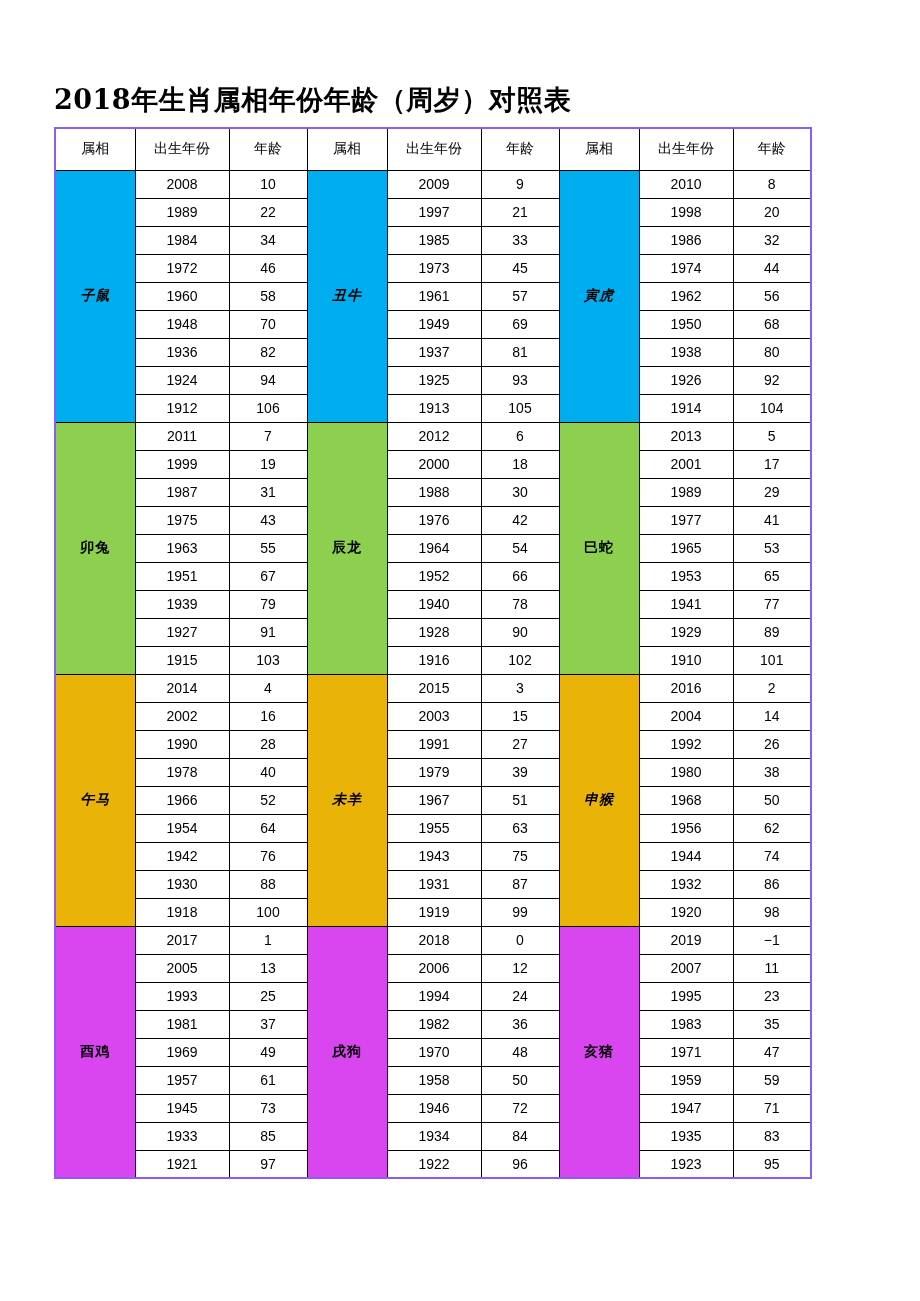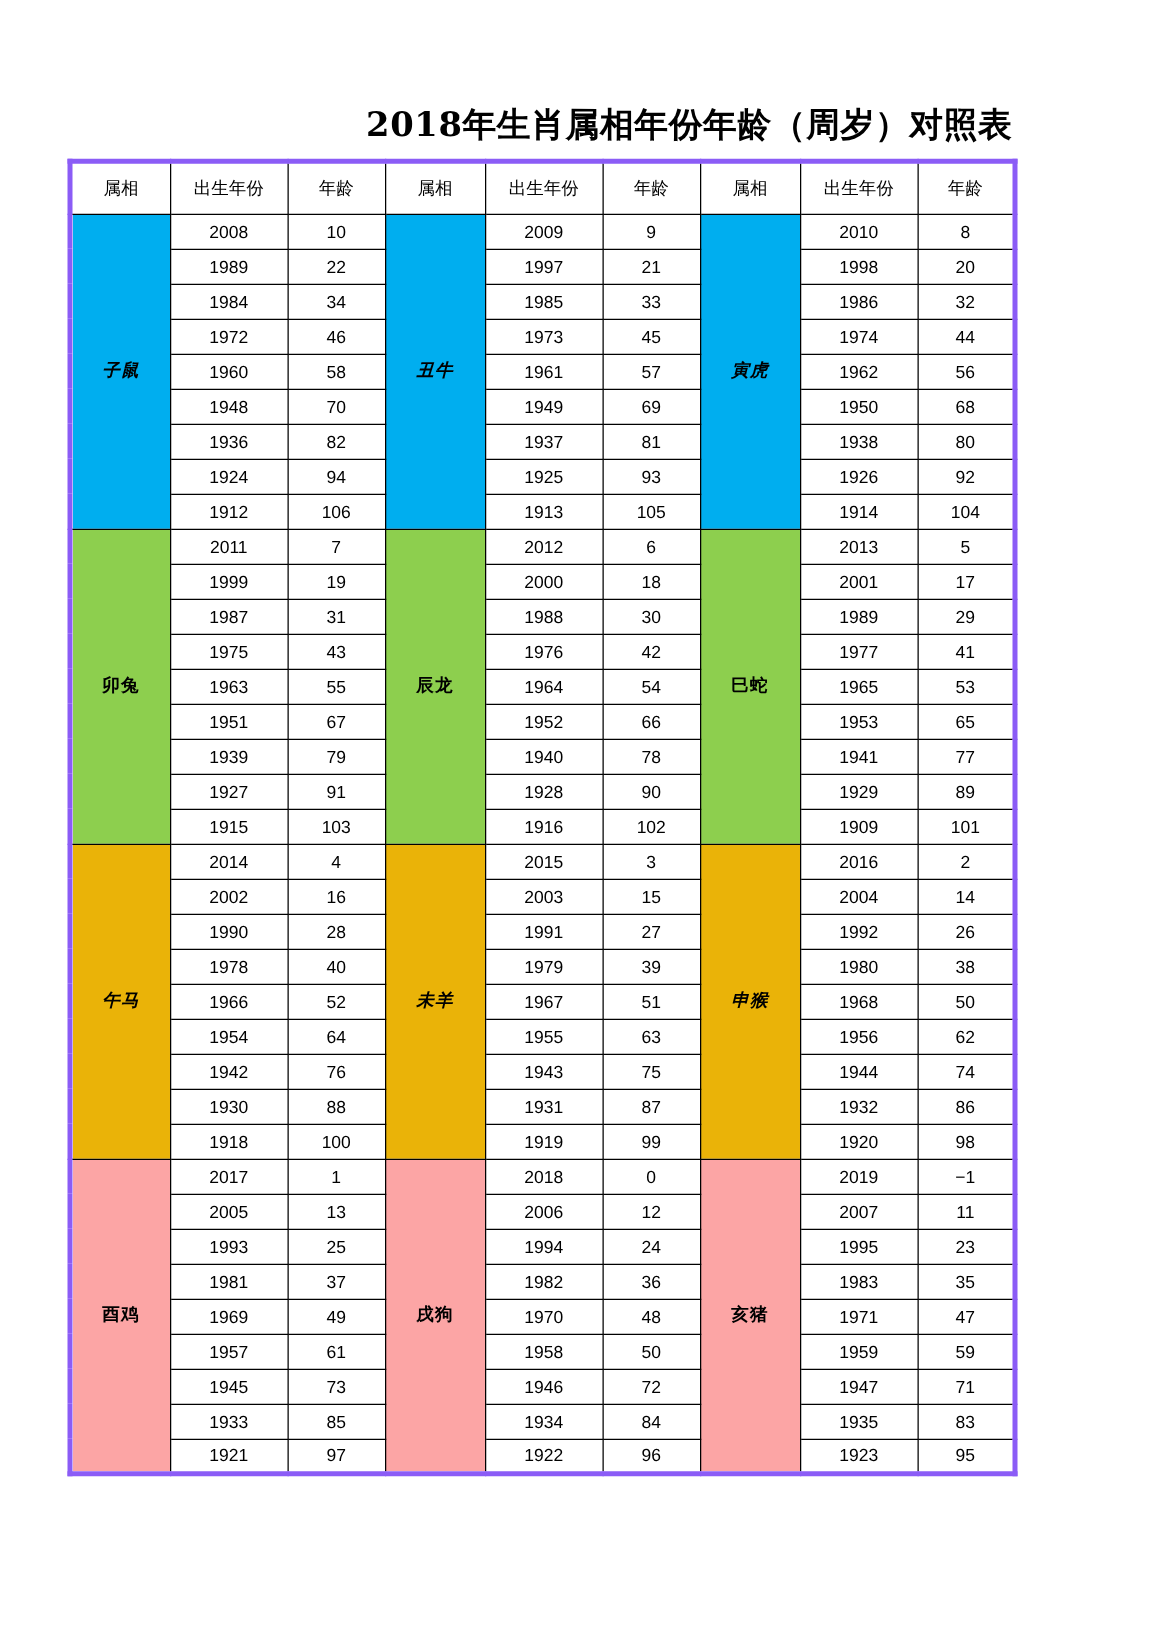--- a/index.html
+++ b/index.html
@@ -27,21 +27,21 @@
 
   
   #title-wrap {
     position: absolute;
     left: 54px;
     top: 78px;
     width: 756px;
     height: 44px;
     display: flex;
     align-items: center;
-    justify-content: flex-end;
+    justify-content: flex-start;
   }
   #title {
     font-family: "DejaVu Serif", "Liberation Serif", serif;
     font-size: 27px;
     font-weight: bold;
     color: #000000;
     letter-spacing: 0.5px;
     white-space: nowrap;
   }
 
@@ -87,27 +87,27 @@
   
   td.animal {
     font-family: "DejaVu Serif", "Liberation Serif", serif;
     font-size: 19px;
     font-weight: bold;
     letter-spacing: 1px;
   }
   td.animal.blue   { background: #00AEEF; color: #FF0000; font-style: italic; }
   td.animal.green  { background: #8DCF4E; color: #1F3864; }
   td.animal.orange { background: #eab308; color: #000000; font-style: italic; }
-  td.animal.red    { background: #fca5a5; color: #FFFF00; }
+  td.animal.red    { background: #d946ef; color: #FFFF00; }
 
   td.val { background: #ffffff; }
   td.val.hl { color: #FF0000; }
 
   
-  #zodiac-table { border: 4px solid #8b5cf6; padding-left: 40px; }
+  #zodiac-table { border: 2px solid #8b5cf6; padding-left: 40px; }
 
   
   td.grp-start { border-left: 2px solid #000; }
   td.grp-end   { border-right: 2px solid #000; }
 </style>
 </head>
 <body>
 
 <div id="sheet">
 
@@ -279,21 +279,21 @@
           <td class="val">1928</td>
           <td class="val grp-end">90</td>
           <td class="val">1929</td>
           <td class="val grp-end">89</td>
         </tr>
         <tr class="data-row">
           <td class="val">1915</td>
           <td class="val grp-end">103</td>
           <td class="val">1916</td>
           <td class="val grp-end">102</td>
-          <td class="val">1909</td>
+          <td class="val">1910</td>
           <td class="val grp-end">101</td>
         </tr>
         <tr class="data-row">
           <td class="animal grp-start orange" rowspan="9">午马</td>
           <td class="val">2014</td>
           <td class="val grp-end">4</td>
           <td class="animal grp-start orange" rowspan="9">未羊</td>
           <td class="val">2015</td>
           <td class="val grp-end">3</td>
           <td class="animal grp-start orange" rowspan="9">申猴</td>

